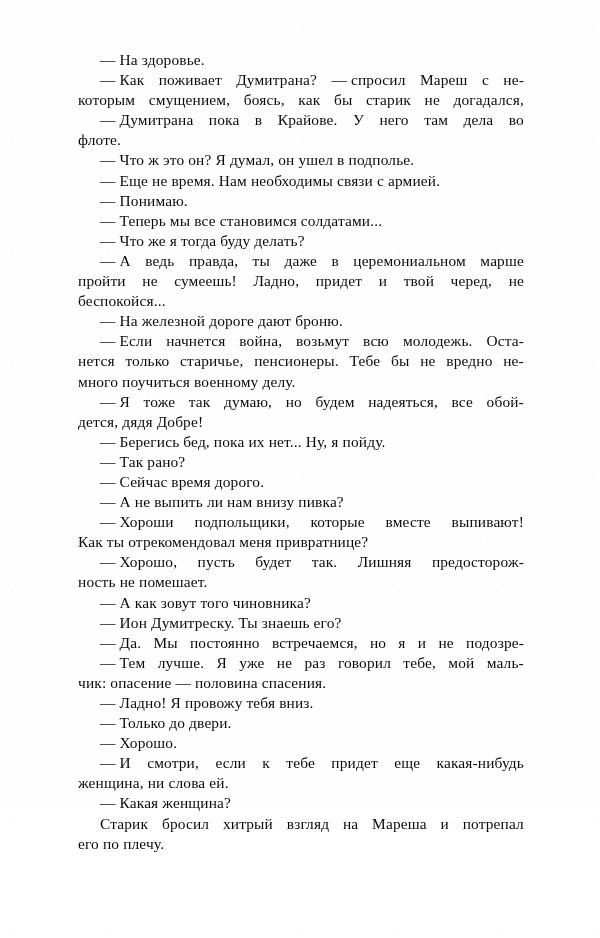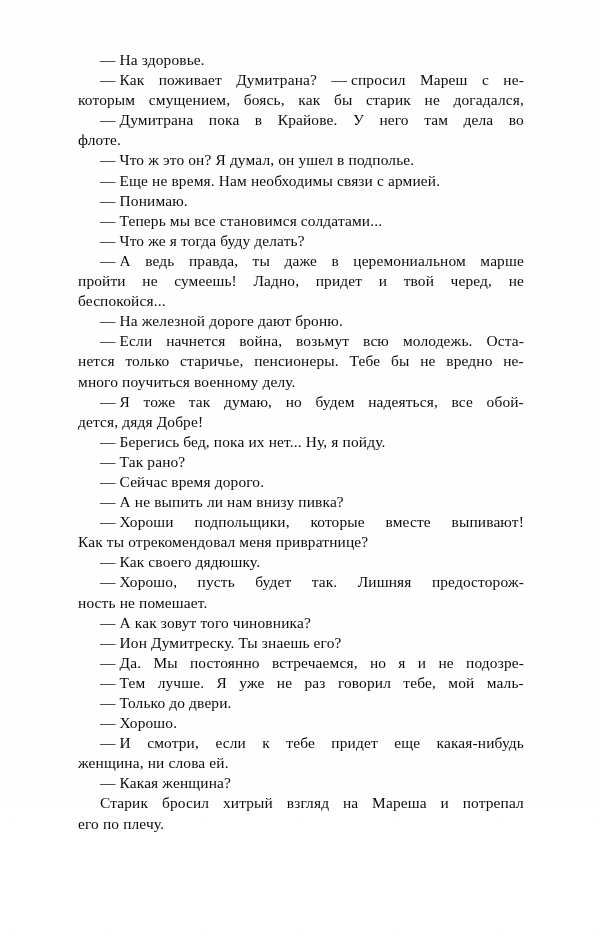--- a/index.html
+++ b/index.html
@@ -196,21 +196,20 @@
       <div class="line indent">— Сейчас время дорого.</div>
       <div class="line indent">— А не выпить ли нам внизу пивка?</div>
       <div class="line indent just">
         <span>— Хороши</span>
         <span>подпольщики,</span>
         <span>которые</span>
         <span>вместе</span>
         <span>выпивают!</span>
       </div>
       <div class="line">Как ты отрекомендовал меня привратнице?</div>
-      <div class="line indent">— Как своего дядюшку.</div>
       <div class="line indent just">
         <span>— Хорошо,</span>
         <span>пусть</span>
         <span>будет</span>
         <span>так.</span>
         <span>Лишняя</span>
         <span>предосторож-</span>
       </div>
       <div class="line">ность не помешает.</div>
       <div class="line indent">— А как зовут того чиновника?</div>
@@ -231,20 +230,22 @@
         <span>лучше.</span>
         <span>Я</span>
         <span>уже</span>
         <span>не</span>
         <span>раз</span>
         <span>говорил</span>
         <span>тебе,</span>
         <span>мой</span>
         <span>маль-</span>
       </div>
+      <div class="line">чик: опасение — половина спасения.</div>
+      <div class="line indent">— Ладно! Я провожу тебя вниз.</div>
       <div class="line indent">— Только до двери.</div>
       <div class="line indent">— Хорошо.</div>
       <div class="line indent just">
         <span>— И</span>
         <span>смотри,</span>
         <span>если</span>
         <span>к</span>
         <span>тебе</span>
         <span>придет</span>
         <span>еще</span>

